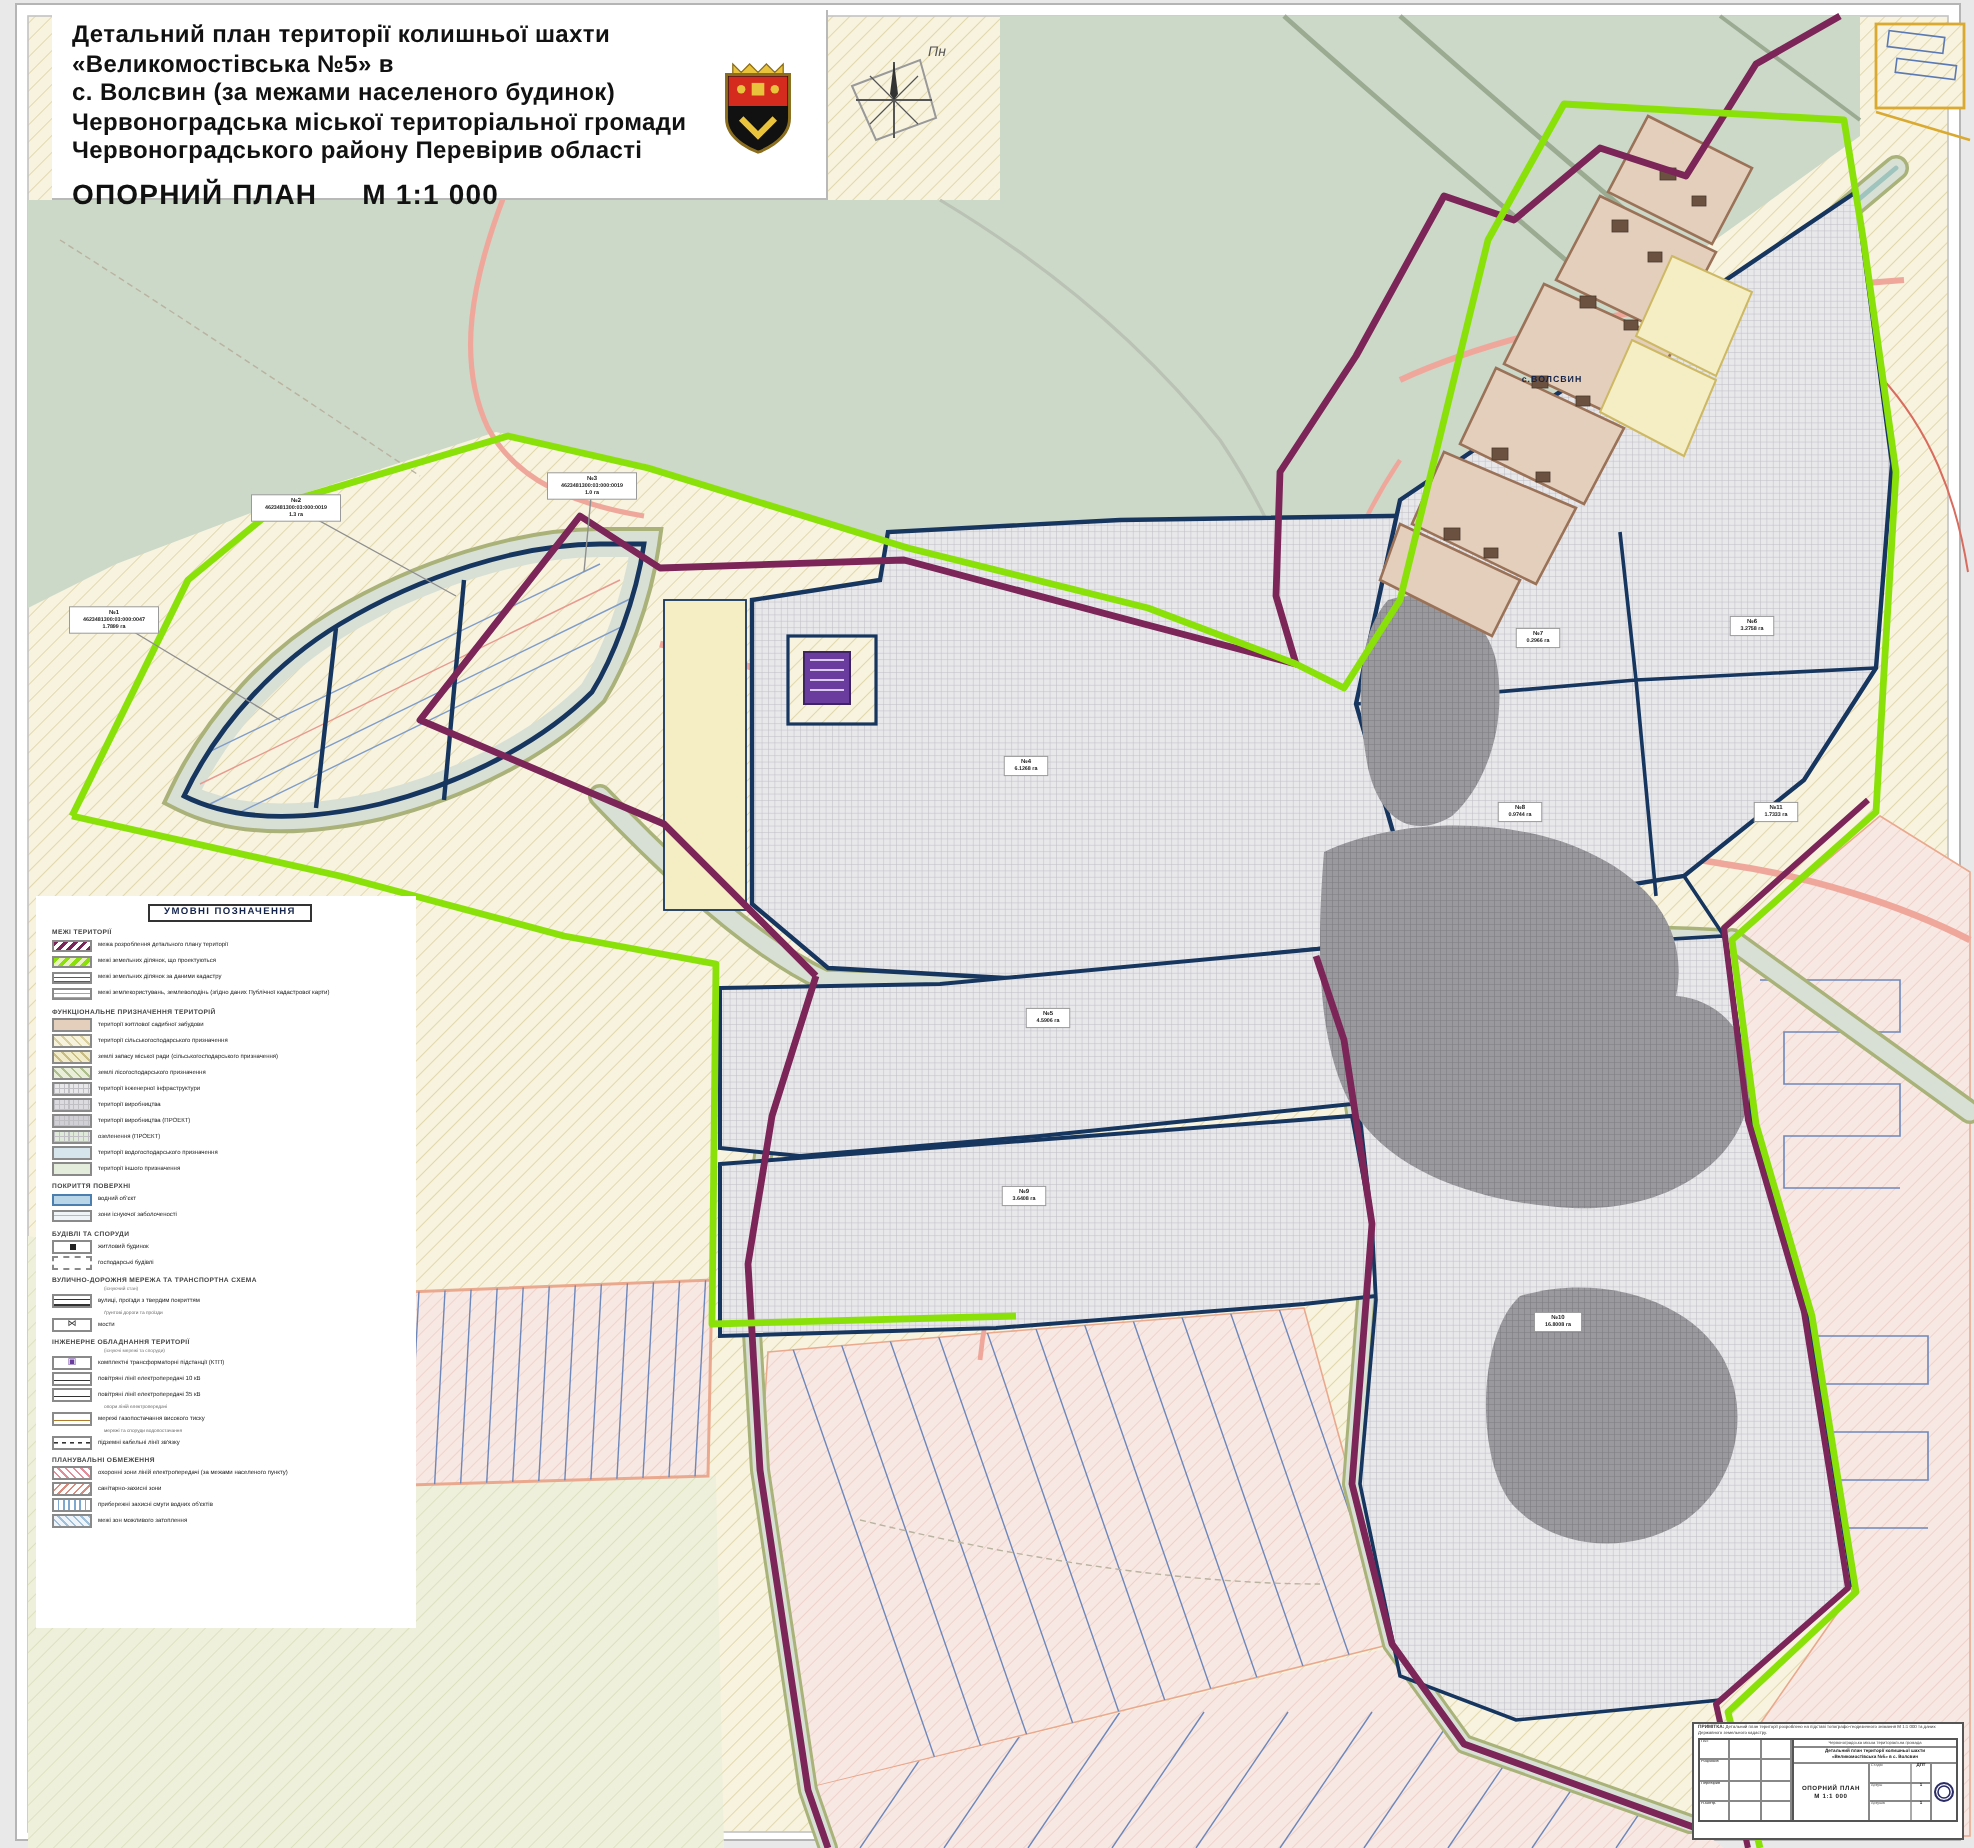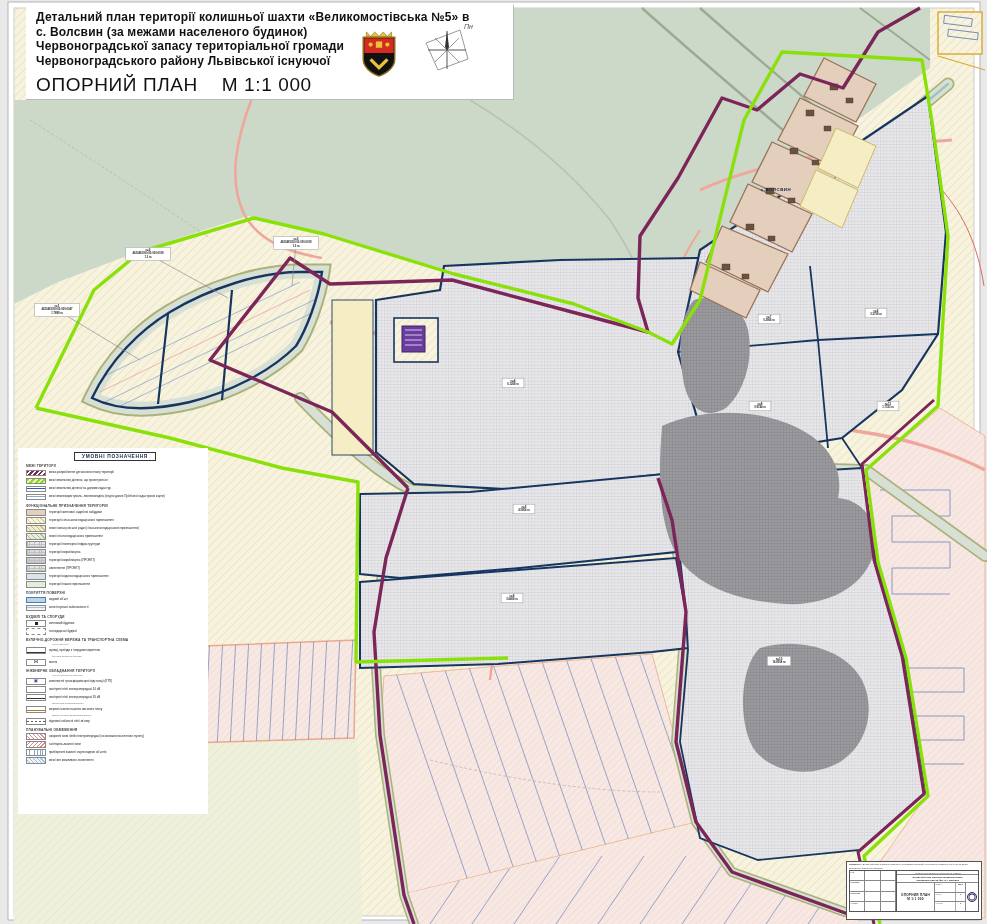--- a/index.html
+++ b/index.html
@@ -1,25 +1,25 @@
 <!DOCTYPE html>
 <html><head>
 <meta charset="utf-8">
 <style>
   html,body{margin:0;padding:0;background:#e9e9e9;}
   .stage{position:relative;width:987px;height:924px;background:#e9e9e9;overflow:hidden;
          font-family:"Liberation Sans","DejaVu Sans",sans-serif;}
   .stage svg text{font-family:"Liberation Sans","DejaVu Sans",sans-serif;}
 
   
-  .titlebox{position:absolute;left:26px;top:5px;width:488px;height:95px;background:#fff;
+  .titlebox{position:absolute;left:26px;top:5px;width:388px;height:95px;background:#fff;
             border-right:1px solid #b9b9b9;border-bottom:1px solid #b9b9b9;padding:5px 8px 0 10px;
             box-sizing:border-box;color:#111;}
   .titlebox .tl{font-size:12px;font-weight:bold;line-height:14.5px;letter-spacing:.2px;}
-  .titlebox .plan-row{margin-top:6px;font-size:19px;font-weight:normal;letter-spacing:.6px;}
+  .titlebox .plan-row{margin-top:6px;font-size:14px;font-weight:bold;letter-spacing:.6px;}
   .titlebox .plan-row span{margin-right:18px;}
   .arms{position:absolute;left:332px;top:22px;width:42px;height:52px;}
   .compass{position:absolute;left:392px;top:20px;width:56px;height:52px;}
   .north-label{position:absolute;left:438px;top:18px;font-size:7px;color:#555;font-style:italic;}
 
   
   #legend{position:absolute;left:18px;top:448px;width:190px;height:366px;background:#fff;
           padding:4px 4px 4px 8px;box-sizing:border-box;color:#1a1a1a;}
   .lg-title{width:max-content;margin:0 auto 3px auto;border:1px solid #333;padding:1px 7px;
             font-size:4.8px;font-weight:bold;letter-spacing:.7px;color:#13234a;}
@@ -363,22 +363,22 @@
           <text x="888" y="404.59999999999997" text-anchor="middle" font-size="3" font-weight="bold" fill="#1a1a1a">№11</text>
           <text x="888" y="408.2" text-anchor="middle" font-size="2.7" font-weight="bold" fill="#1a1a1a">1.7333 га</text>
         </g>
       </g>
 </svg>
 
 
 <div class="titlebox">
   <div class="tl">Детальний план території колишньої шахти «Великомостівська №5» в</div>
   <div class="tl">с. Волсвин (за межами населеного будинок)</div>
-  <div class="tl">Червоноградської запасу територіальної громади</div>
-  <div class="tl">Червоноградського району Львівської існуючої</div>
+  <div class="tl">Червоноградська міської територіальної громади</div>
+  <div class="tl">Червоноградського району Перевірив області</div>
   <div class="plan-row">
     <span>ОПОРНИЙ ПЛАН</span>
     <span>М 1:1 000</span>
   </div>
   <svg class="arms" viewBox="0 0 40 48">
     <path d="M8,4 L12,8 L16,4 L20,8 L24,4 L28,8 L32,4 L32,9 L8,9 Z" fill="#e9c33c" stroke="#8a6d1d" stroke-width=".6"></path>
     <path d="M5,9 L35,9 L35,30 C35,41 20,46 20,46 C20,46 5,41 5,30 Z" fill="#111" stroke="#8a6d1d" stroke-width="1.4"></path>
     <path d="M6,10 L34,10 L34,24 L6,24 Z" fill="#d42b1e"></path>
     <rect x="17" y="13" width="6" height="6" fill="#e9c33c"></rect>
     <circle cx="12" cy="16" r="2" fill="#e9c33c"></circle>

